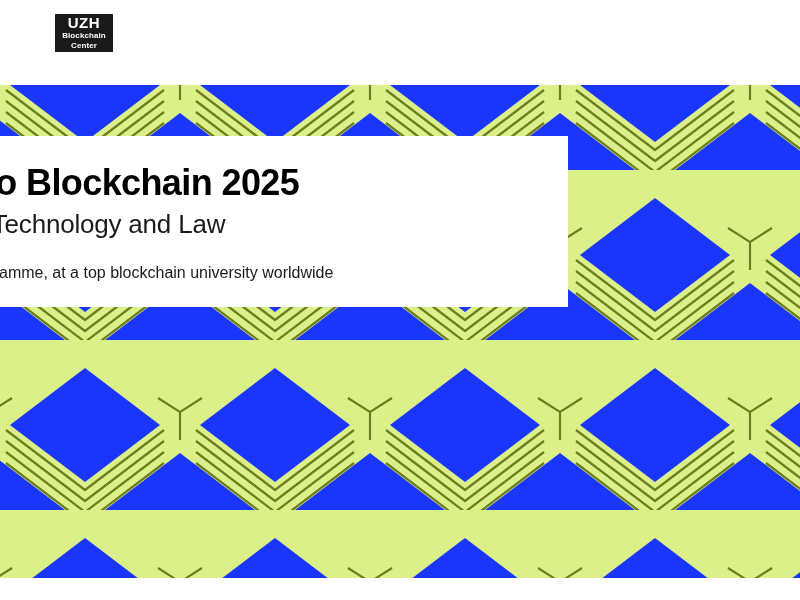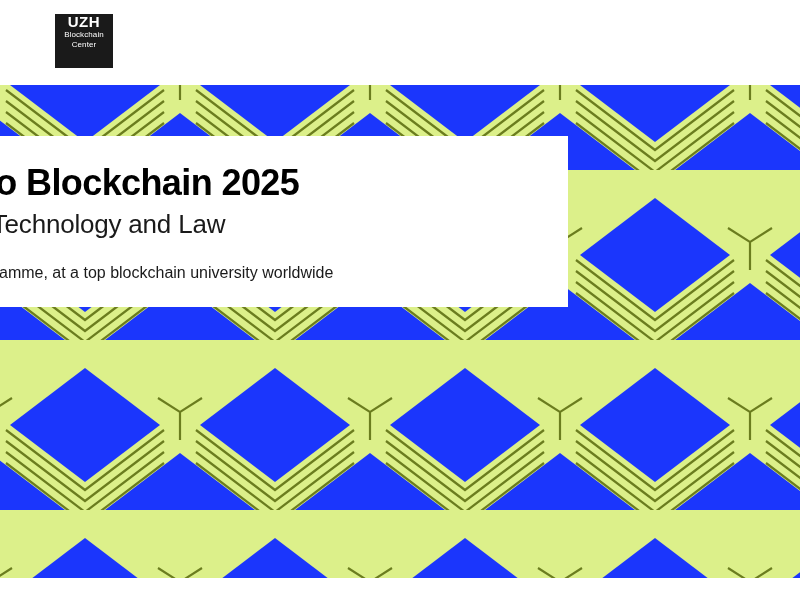--- a/index.html
+++ b/index.html
@@ -56,36 +56,37 @@
     line-height: 10px;
     letter-spacing: 0.2px;
     white-space: nowrap;
   }
 
   #uzh-bc-logo {
     position: absolute;
     left: 55px;
     top: 14px;
     width: 58px;
-    height: 54px;
+    height: 38px;
     background: #1a1a1a;
     display: flex;
     flex-direction: column;
     align-items: center;
+    justify-content: center;
     color: #ffffff;
   }
   #uzh-bc-logo .bc-uzh {
     font-size: 15px;
     font-weight: bold;
     letter-spacing: 0.6px;
     line-height: 16px;
   }
   #uzh-bc-logo .bc-line {
     font-size: 8px;
-    font-weight: normal;
+    font-weight: bold;
     line-height: 10px;
     letter-spacing: 0.1px;
   }
 
   
   #pattern-band {
     position: absolute;
     left: 0;
     top: 85px;
     width: 800px;

